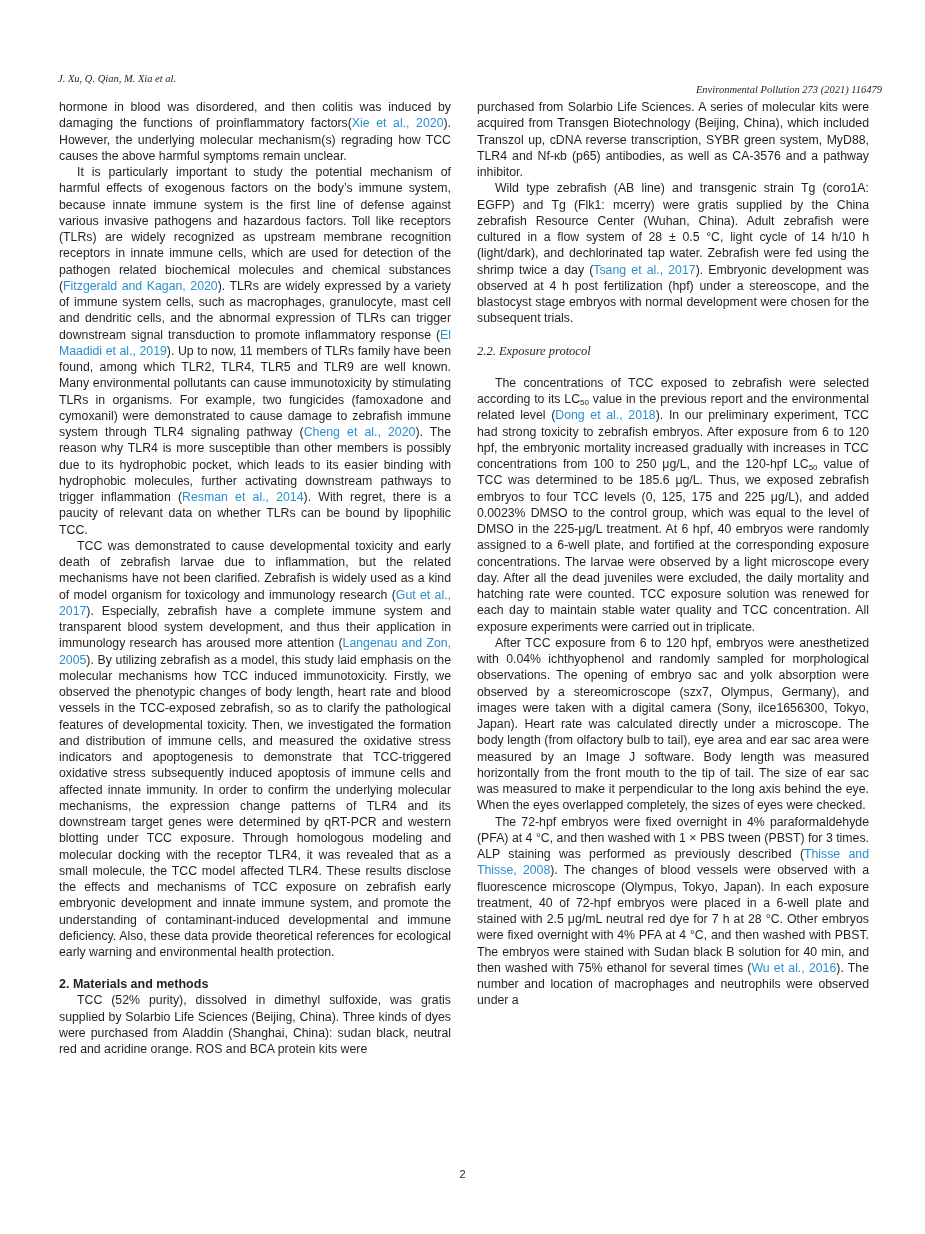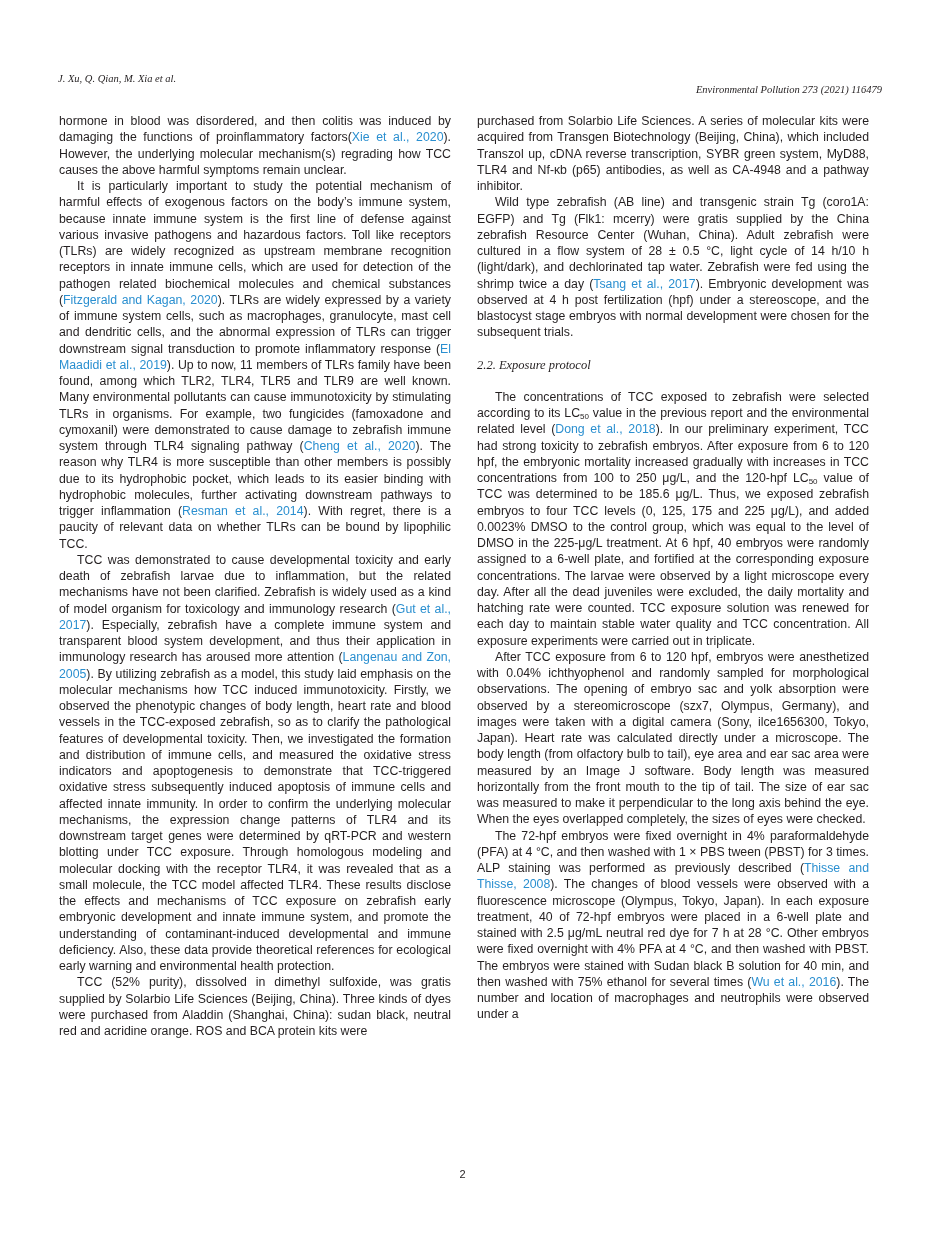--- a/index.html
+++ b/index.html
@@ -2,21 +2,21 @@
 <html><head>
 <meta charset="utf-8">
 <style>
   html, body { margin: 0; padding: 0; background: #ffffff; }
   body { width: 925px; height: 1234px; position: relative; overflow: hidden;
          font-family: "Liberation Sans", "DejaVu Sans", sans-serif; color: #231f20; }
   .running-head { position: absolute; top: 73px; font-family: "Liberation Serif", serif;
          font-style: italic; font-size: 10.5px; color: #231f20; }
   .rh-left { left: 58px; }
   .rh-right { right: 43px; margin-top: 11px; }
-  .col { position: absolute; top: 113px; width: 392px; font-size: 12.3px; line-height: 16.25px;
+  .col { position: absolute; top: 99px; width: 392px; font-size: 12.3px; line-height: 16.25px;
          text-align: justify; hyphens: manual; }
   .col-left { left: 59px; }
   .col-right { left: 477px; }
   .col p { margin: 0; text-indent: 0; }
   .col p.indent { text-indent: 18px; }
   a.cite { color: #2a8fd0; text-decoration: none; }
   h2.sec { font-size: 12.5px; font-weight: bold; margin: 16px 0 0 0; line-height: 16px; text-align: left; }
   h3.sub { font-family: "Liberation Serif", serif; font-style: italic; font-weight: normal;
            font-size: 12.5px; margin: 16px 0 16px 0; line-height: 16.25px; text-align: left; }
   sub { font-size: 8px; vertical-align: -2px; line-height: 0; }
@@ -25,25 +25,26 @@
 </head>
 <body>
 
 <div class="running-head rh-left">J. Xu, Q. Qian, M. Xia et al.</div>
 <div class="running-head rh-right">Environmental Pollution 273 (2021) 116479</div>
 
 <div class="col col-left">
   <p><span>hormone in blood was disordered, and then colitis was induced by damaging the functions of proinflammatory factors(</span><a class="cite">Xie et al., 2020</a><span>). However, the underlying molecular mechanism(s) regrad­ing how TCC causes the above harmful symptoms remain unclear.</span></p>
   <p class="indent"><span>It is particularly important to study the potential mechanism of harmful effects of exogenous factors on the body’s immune system, because innate immune system is the first line of defense against various invasive pathogens and hazardous factors. Toll like re­ceptors (TLRs) are widely recognized as upstream membrane recognition receptors in innate immune cells, which are used for detection of the pathogen related biochemical molecules and chemical substances (</span><a class="cite">Fitzgerald and Kagan, 2020</a><span>). TLRs are widely expressed by a variety of immune system cells, such as macro­phages, granulocyte, mast cell and dendritic cells, and the abnormal expression of TLRs can trigger downstream signal transduction to promote inflammatory response (</span><a class="cite">El Maadidi et al., 2019</a><span>). Up to now, 11 members of TLRs family have been found, among which TLR2, TLR4, TLR5 and TLR9 are well known. Many environmental pollutants can cause immunotoxicity by stimulating TLRs in or­ganisms. For example, two fungicides (famoxadone and cymoxanil) were demonstrated to cause damage to zebrafish immune system through TLR4 signaling pathway (</span><a class="cite">Cheng et al., 2020</a><span>). The reason why TLR4 is more susceptible than other members is possibly due to its hydrophobic pocket, which leads to its easier binding with hydrophobic molecules, further activating downstream pathways to trigger inflammation (</span><a class="cite">Resman et al., 2014</a><span>). With regret, there is a paucity of relevant data on whether TLRs can be bound by lipophilic TCC.</span></p>
   <p class="indent"><span>TCC was demonstrated to cause developmental toxicity and early death of zebrafish larvae due to inflammation, but the related mechanisms have not been clarified. Zebrafish is widely used as a kind of model organism for toxicology and immunology research (</span><a class="cite">Gut et al., 2017</a><span>). Especially, zebrafish have a complete immune system and transparent blood system development, and thus their application in immunology research has aroused more attention (</span><a class="cite">Langenau and Zon, 2005</a><span>). By utilizing zebrafish as a model, this study laid emphasis on the molecular mechanisms how TCC induced immunotoxicity. Firstly, we observed the phenotypic changes of body length, heart rate and blood vessels in the TCC-exposed zebrafish, so as to clarify the pathological features of developmental toxicity. Then, we investigated the formation and distribution of immune cells, and measured the oxidative stress indicators and apoptogenesis to demonstrate that TCC-triggered oxidative stress subsequently induced apoptosis of immune cells and affected innate immunity. In order to confirm the underlying molecular mechanisms, the expression change patterns of TLR4 and its downstream target genes were determined by qRT-PCR and western blotting under TCC exposure. Through homologous modeling and molecular docking with the receptor TLR4, it was revealed that as a small molecule, the TCC model affected TLR4. These results disclose the effects and mechanisms of TCC exposure on zebrafish early embryonic development and innate immune system, and promote the understanding of contaminant-induced developmental and immune deficiency. Also, these data provide theoretical references for ecological early warning and environ­mental health protection.</span></p>
+  <h2 class="sec">2.  Materials and methods</h2>
   <p class="indent">TCC (52% purity), dissolved in dimethyl sulfoxide, was gratis supplied by Solarbio Life Sciences (Beijing, China). Three kinds of dyes were purchased from Aladdin (Shanghai, China): sudan black, neutral red and acridine orange. ROS and BCA protein kits were</p>
 </div>
 
 <div class="col col-right">
-  <p>purchased from Solarbio Life Sciences. A series of molecular kits were acquired from Transgen Biotechnology (Beijing, China), which included Transzol up, cDNA reverse transcription, SYBR green sys­tem, MyD88, TLR4 and Nf-κb (p65) antibodies, as well as CA-4948 and a pathway inhibitor.</p>
+  <p>purchased from Solarbio Life Sciences. A series of molecular kits were acquired from Transgen Biotechnology (Beijing, China), which included Transzol up, cDNA reverse transcription, SYBR green sys­tem, MyD88, TLR4 and Nf-κb (p65) antibodies, as well as CA-3576 and a pathway inhibitor.</p>
   <p class="indent"><span>Wild type zebrafish (AB line) and transgenic strain Tg (coro1A: EGFP) and Tg (Flk1: mcerry) were gratis supplied by the China zebrafish Resource Center (Wuhan, China). Adult zebrafish were cultured in a flow system of 28 ± 0.5 °C, light cycle of 14 h/10 h (light/dark), and dechlorinated tap water. Zebrafish were fed using the shrimp twice a day (</span><a class="cite">Tsang et al., 2017</a><span>). Embryonic development was observed at 4 h post fertilization (hpf) under a stereoscope, and the blastocyst stage embryos with normal development were chosen for the subsequent trials.</span></p>
   <h3 class="sub">2.2.  Exposure protocol</h3>
   <p class="indent"><span>The concentrations of TCC exposed to zebrafish were selected according to its LC</span><sub>50</sub><span> value in the previous report and the envi­ronmental related level (</span><a class="cite">Dong et al., 2018</a><span>). In our preliminary experiment, TCC had strong toxicity to zebrafish embryos. After exposure from 6 to 120 hpf, the embryonic mortality increased gradually with increases in TCC concentrations from 100 to 250 μg/L, and the 120-hpf LC</span><sub>50</sub><span> value of TCC was determined to be 185.6 μg/L. Thus, we exposed zebrafish embryos to four TCC levels (0, 125, 175 and 225 μg/L), and added 0.0023% DMSO to the control group, which was equal to the level of DMSO in the 225-μg/L treatment. At 6 hpf, 40 embryos were randomly assigned to a 6-well plate, and fortified at the corresponding exposure concentrations. The larvae were observed by a light microscope every day. After all the dead juveniles were excluded, the daily mortality and hatching rate were counted. TCC exposure solution was renewed for each day to maintain stable water quality and TCC concentration. All exposure experiments were carried out in triplicate.</span></p>
   <p class="indent">After TCC exposure from 6 to 120 hpf, embryos were anes­thetized with 0.04% ichthyophenol and randomly sampled for morphological observations. The opening of embryo sac and yolk absorption were observed by a stereomicroscope (szx7, Olympus, Germany), and images were taken with a digital camera (Sony, ilce1656300, Tokyo, Japan). Heart rate was calculated directly under a microscope. The body length (from olfactory bulb to tail), eye area and ear sac area were measured by an Image J software. Body length was measured horizontally from the front mouth to the tip of tail. The size of ear sac was measured to make it perpendicular to the long axis behind the eye. When the eyes overlapped completely, the sizes of eyes were checked.</p>
   <p class="indent"><span>The 72-hpf embryos were fixed overnight in 4% para­formaldehyde (PFA) at 4 °C, and then washed with 1 × PBS tween (PBST) for 3 times. ALP staining was performed as previously described (</span><a class="cite">Thisse and Thisse, 2008</a><span>). The changes of blood vessels were observed with a fluorescence microscope (Olympus, Tokyo, Japan). In each exposure treatment, 40 of 72-hpf embryos were placed in a 6-well plate and stained with 2.5 μg/mL neutral red dye for 7 h at 28 °C. Other embryos were fixed overnight with 4% PFA at 4 °C, and then washed with PBST. The embryos were stained with Sudan black B solution for 40 min, and then washed with 75% ethanol for several times (</span><a class="cite">Wu et al., 2016</a><span>). The number and location of macrophages and neutrophils were observed under a</span></p>
 </div>
 
 <div class="page-num">2</div>
 
 </body></html>

